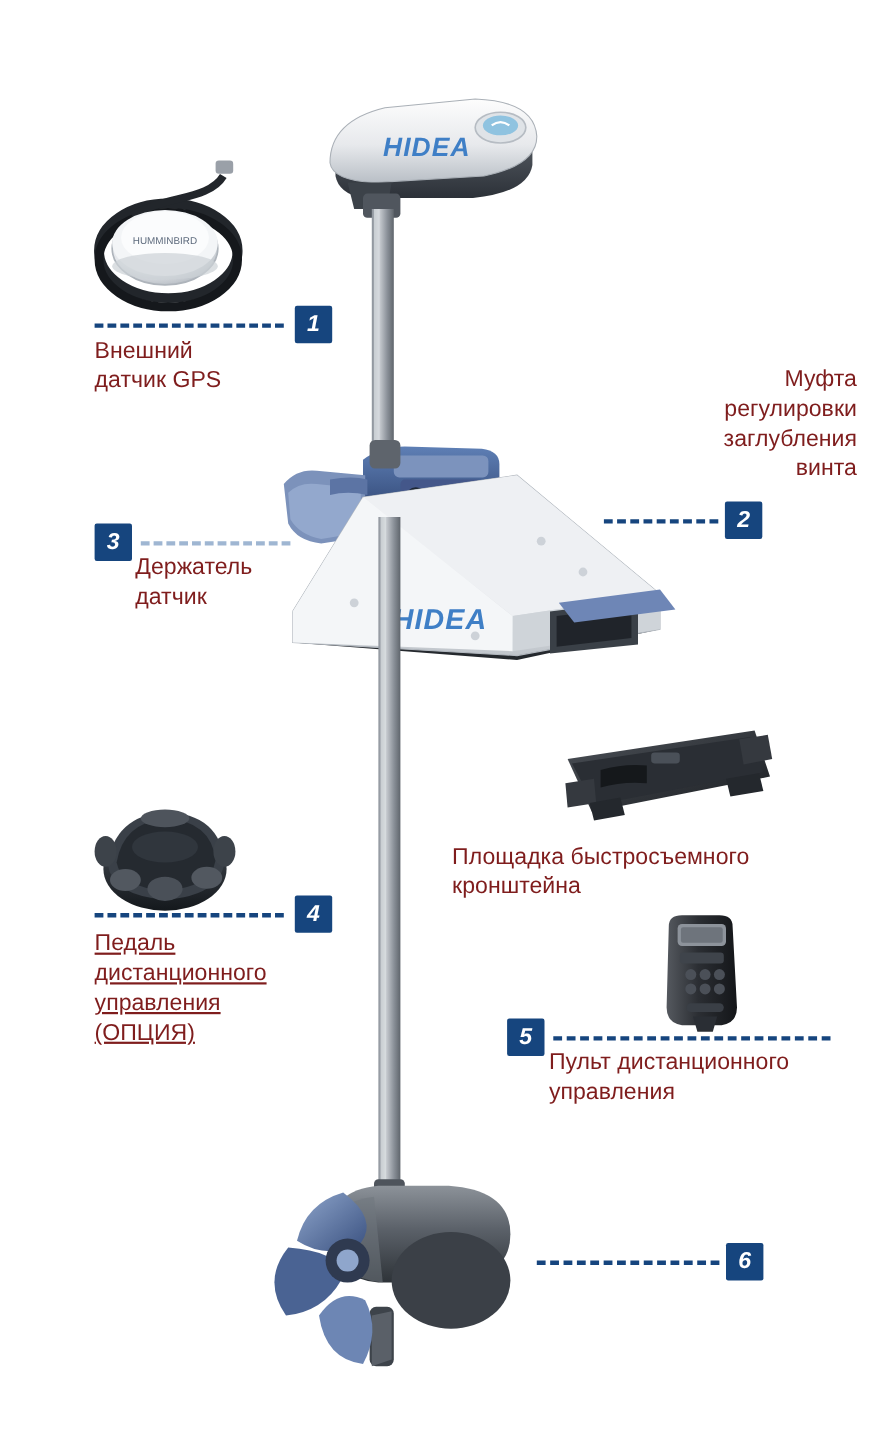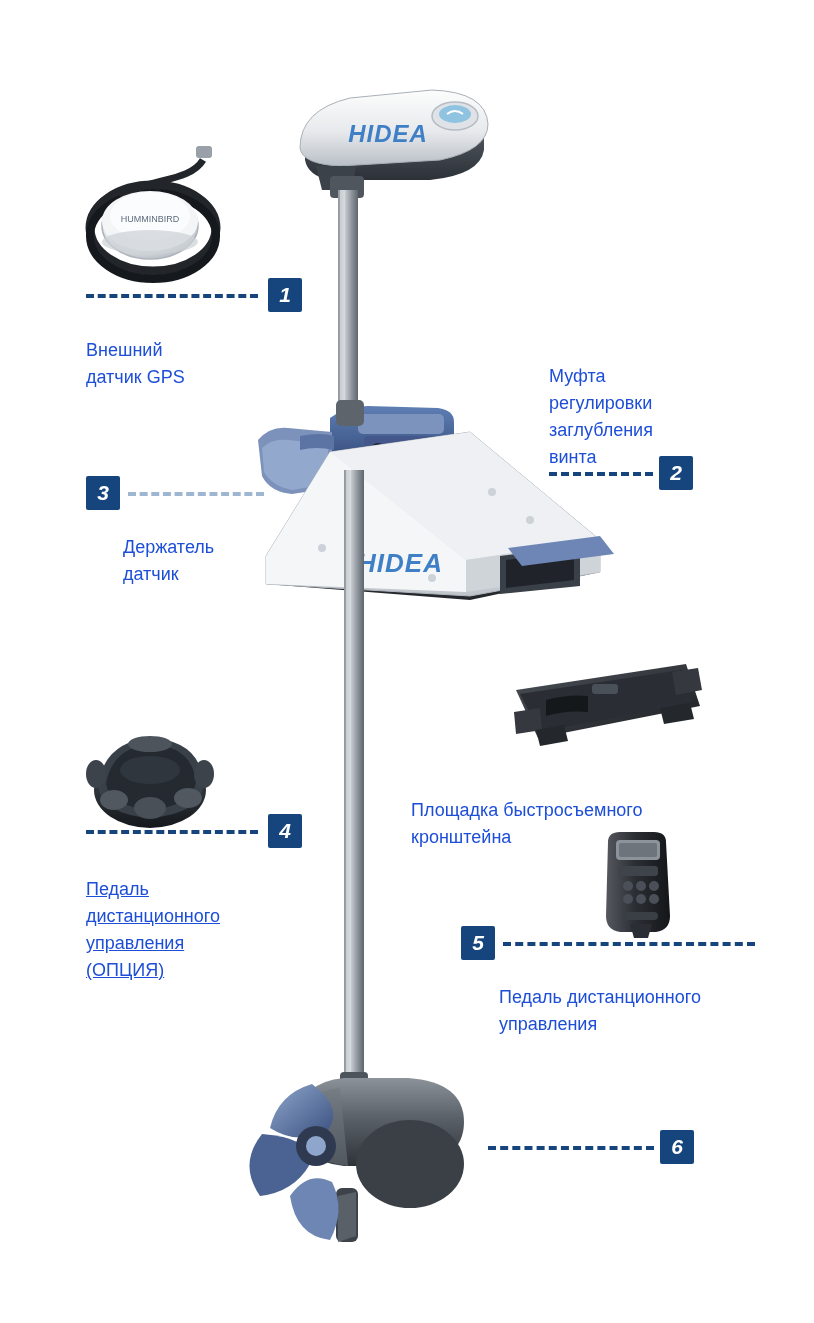--- a/index.html
+++ b/index.html
@@ -12,26 +12,25 @@
   }
   #stage {
     position: relative;
     width: 814px;
     height: 1323px;
     background: #ffffff;
     overflow: hidden;
   }
   .callout-label {
     position: absolute;
-    color: #1d4ed8;
-    font-size: 18px;
+    color: #7f1d1d;
+    font-size: 21px;
     line-height: 27px;
     font-family: "Liberation Sans", sans-serif;
     white-space: pre-line;
-    margin-top: 32px;
   }
   .badge {
     position: absolute;
     width: 34px;
     height: 34px;
     background: #16457e;
     color: #ffffff;
     font-size: 21px;
     font-weight: bold;
     font-style: italic;
@@ -239,42 +238,42 @@
       <rect x="624" y="912" width="34" height="8" rx="4" fill="#3a3f46"></rect>
       <path d="M630 924 l22 0 l-4 14 l-14 0 Z" fill="#2a2e34"></path>
     </g>
   </svg>
 
   <div class="dashline" style="left:86px; top:294px; width:172px;"></div>
   <div class="badge" style="left:268px; top:278px;">1</div>
   <div class="callout-label" style="left:86px; top:305px; width:220px;">Внешний
 датчик GPS</div>
 
-  <div class="callout-label" style="left:549px; top:331px; width:230px;">Муфта
+  <div class="callout-label" style="left:549px; top:331px; width:230px;text-align:right;">Муфта
 регулировки
 заглубления
 винта</div>
   <div class="dashline" style="left:549px; top:472px; width:104px;"></div>
   <div class="badge" style="left:659px; top:456px;">2</div>
 
   <div class="badge" style="left:86px; top:476px;">3</div>
   <div class="dashline light" style="left:128px; top:492px; width:136px;"></div>
   <div class="callout-label" style="left:123px; top:502px; width:210px;">Держатель
 датчик</div>
 
   <div class="dashline" style="left:86px; top:830px; width:172px;"></div>
   <div class="badge" style="left:268px; top:814px;">4</div>
   <div class="callout-label" style="left:86px; top:844px; width:230px;text-decoration:underline;">Педаль
 дистанционного
 управления
 (ОПЦИЯ)</div>
 
   <div class="badge" style="left:461px; top:926px;">5</div>
   <div class="dashline" style="left:503px; top:942px; width:252px;"></div>
-  <div class="callout-label" style="left:499px; top:952px; width:270px;">Педаль дистанционного
+  <div class="callout-label" style="left:499px; top:952px; width:270px;">Пульт дистанционного
 управления</div>
 
   <div class="dashline" style="left:488px; top:1146px; width:166px;"></div>
   <div class="badge" style="left:660px; top:1130px;">6</div>
 
   <div class="callout-label" style="left:411px; top:765px; width:340px;">Площадка быстросъемного
 кронштейна</div>
 
 </div>
 

